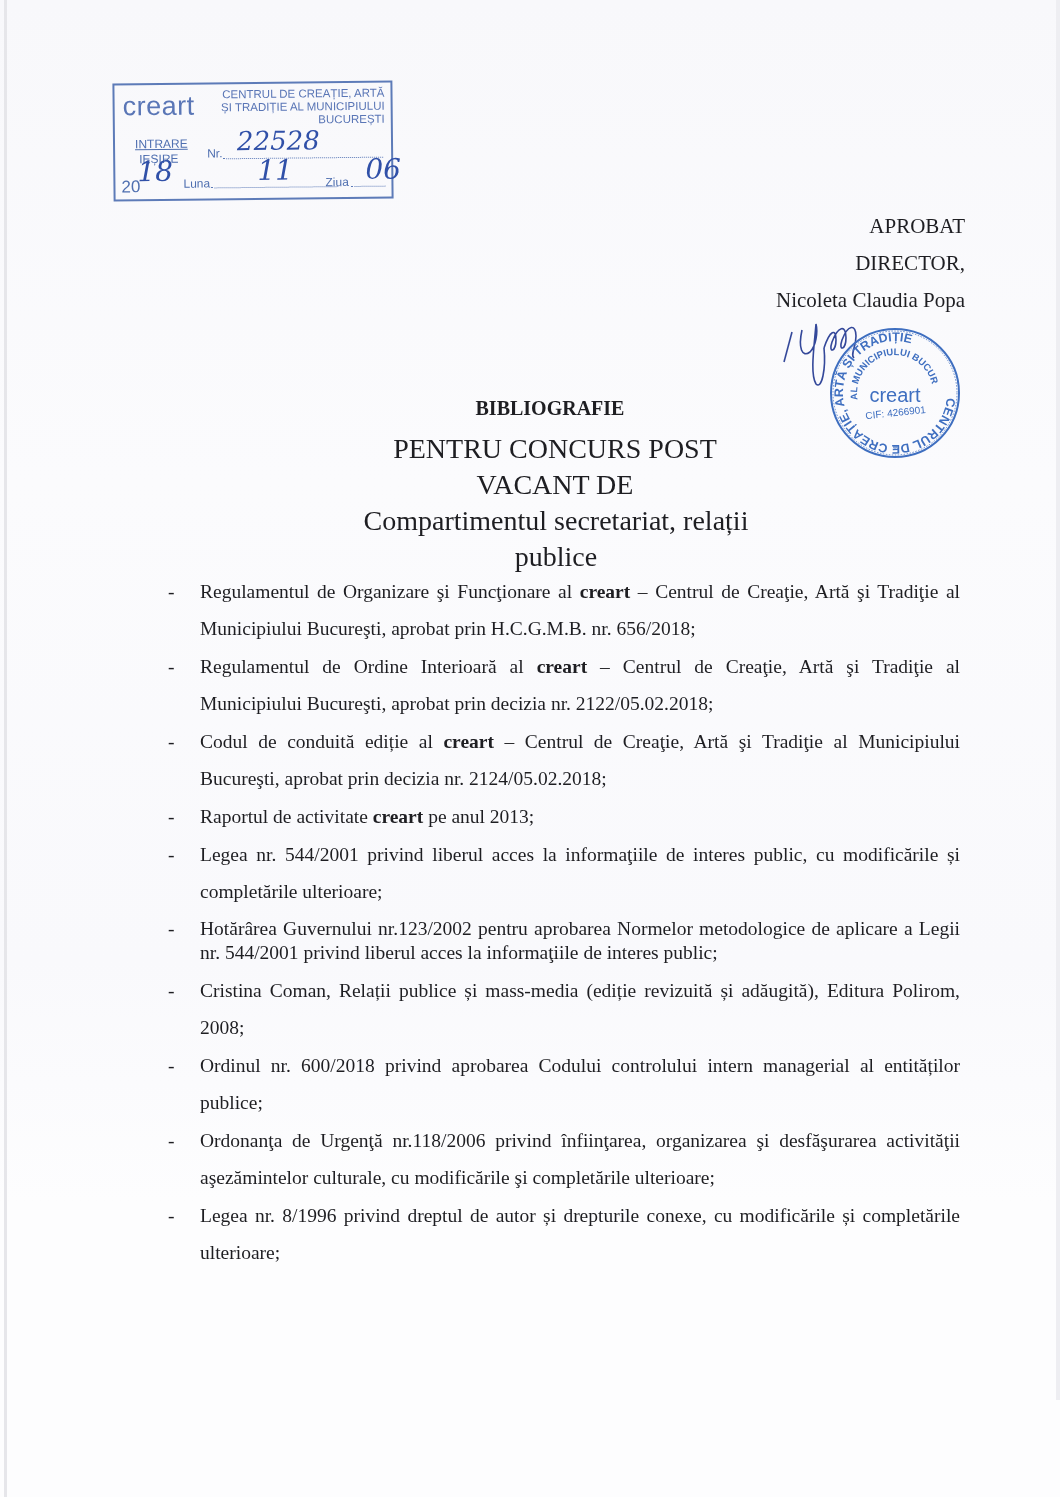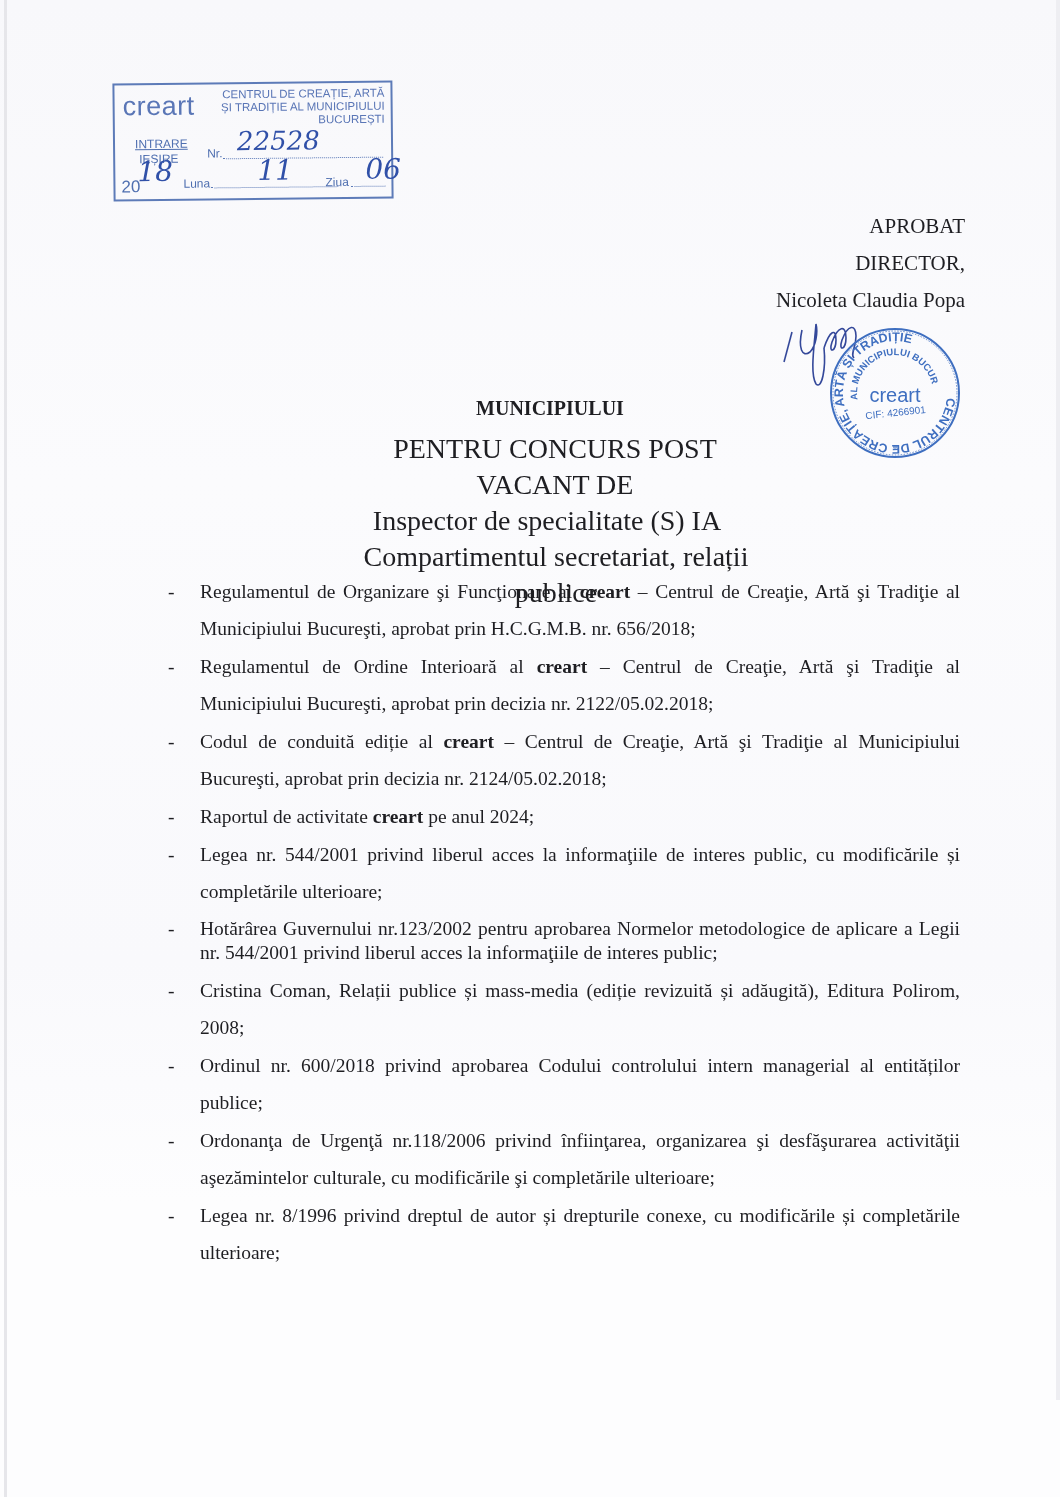--- a/index.html
+++ b/index.html
@@ -118,42 +118,41 @@
     </text>
     <text font-family="Liberation Sans, sans-serif" font-size="9.5" font-weight="bold" fill="#3f6fc0" transform="rotate(-10 67 67)">
       <textPath href="#sealInner">AL MUNICIPIULUI BUCUREȘTI</textPath>
     </text>
     <text x="67" y="76" text-anchor="middle" font-family="Liberation Sans, sans-serif" font-size="20" fill="#3f6fc0">creart</text>
     <text x="68" y="90" text-anchor="middle" font-family="Liberation Sans, sans-serif" font-size="10" fill="#3f6fc0" transform="rotate(-6 68 90)">CIF: 4266901</text>
     <text x="67" y="126" text-anchor="middle" font-size="10" fill="#3f6fc0">*</text>
   </svg>
 
   <div class="title-block">
-    <div class="t1">MUNICIPIULUI</div>
+    <div class="t1">BIBLIOGRAFIE</div>
     <div class="t2">PENTRU CONCURS POST VACANT DE</div>
-    <div class="t3">Inspector de specialitate (S) IA</div>
     <div class="t4">Compartimentul secretariat, relații publice</div>
   </div>
 
   <div class="bib">
     <div class="bib-item">
       <span class="dash">-</span>
       <span class="text"><span>Regulamentul de Organizare şi Funcţionare al </span><b>creart</b><span> – Centrul de Creaţie, Artă şi Tradiţie al Municipiului Bucureşti, aprobat prin H.C.G.M.B. nr. 656/2018;</span></span>
     </div>
     <div class="bib-item">
       <span class="dash">-</span>
       <span class="text"><span>Regulamentul de Ordine Interioară al </span><b>creart</b><span> – Centrul de Creaţie, Artă şi Tradiţie al Municipiului Bucureşti, aprobat prin decizia nr. 2122/05.02.2018;</span></span>
     </div>
     <div class="bib-item">
       <span class="dash">-</span>
       <span class="text"><span>Codul de conduită ediție al </span><b>creart</b><span> – Centrul de Creaţie, Artă şi Tradiţie al Municipiului Bucureşti, aprobat prin decizia nr. 2124/05.02.2018;</span></span>
     </div>
     <div class="bib-item">
       <span class="dash">-</span>
-      <span class="text"><span>Raportul de activitate </span><b>creart</b><span> pe anul 2024;</span></span>
+      <span class="text"><span>Raportul de activitate </span><b>creart</b><span> pe anul 2013;</span></span>
     </div>
     <div class="bib-item">
       <span class="dash">-</span>
       <span class="text">Legea nr. 544/2001 privind liberul acces la informaţiile de interes public, cu modificările și completările ulterioare;</span>
     </div>
     <div class="bib-item tight">
       <span class="dash">-</span>
       <span class="text">Hotărârea Guvernului nr.123/2002 pentru aprobarea Normelor metodologice de aplicare a Legii nr. 544/2001 privind liberul acces la informaţiile de interes public;</span>
     </div>
     <div class="bib-item">

